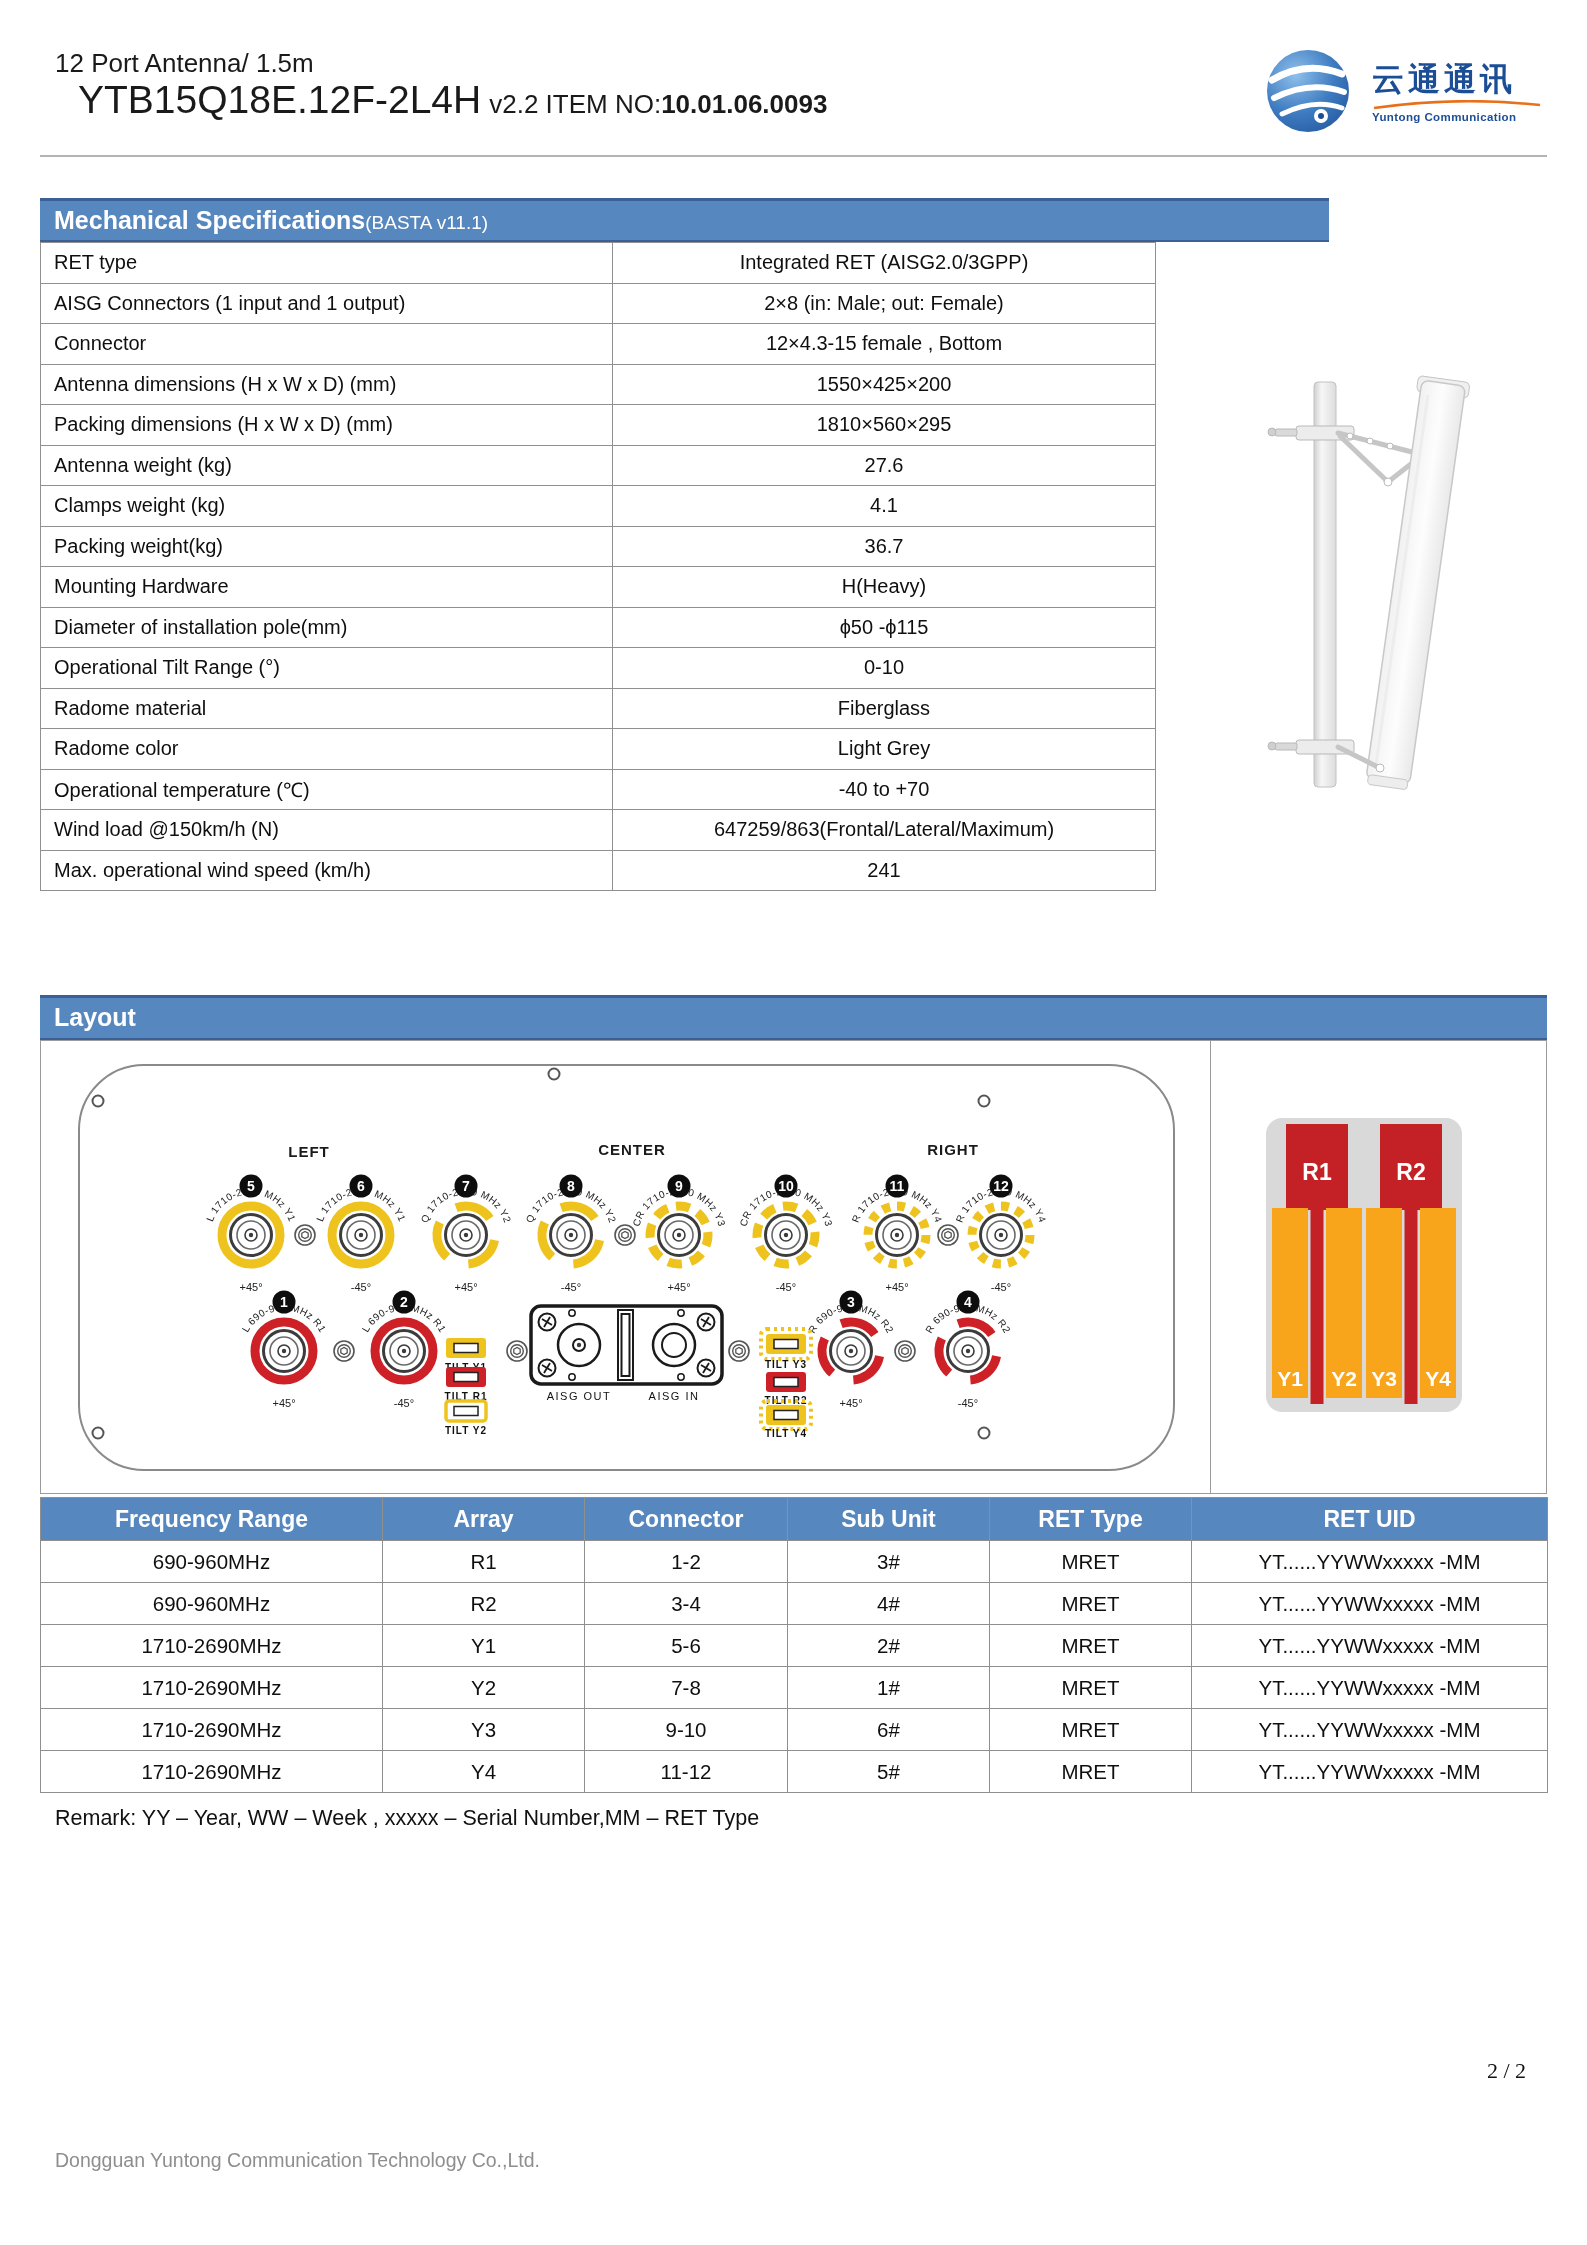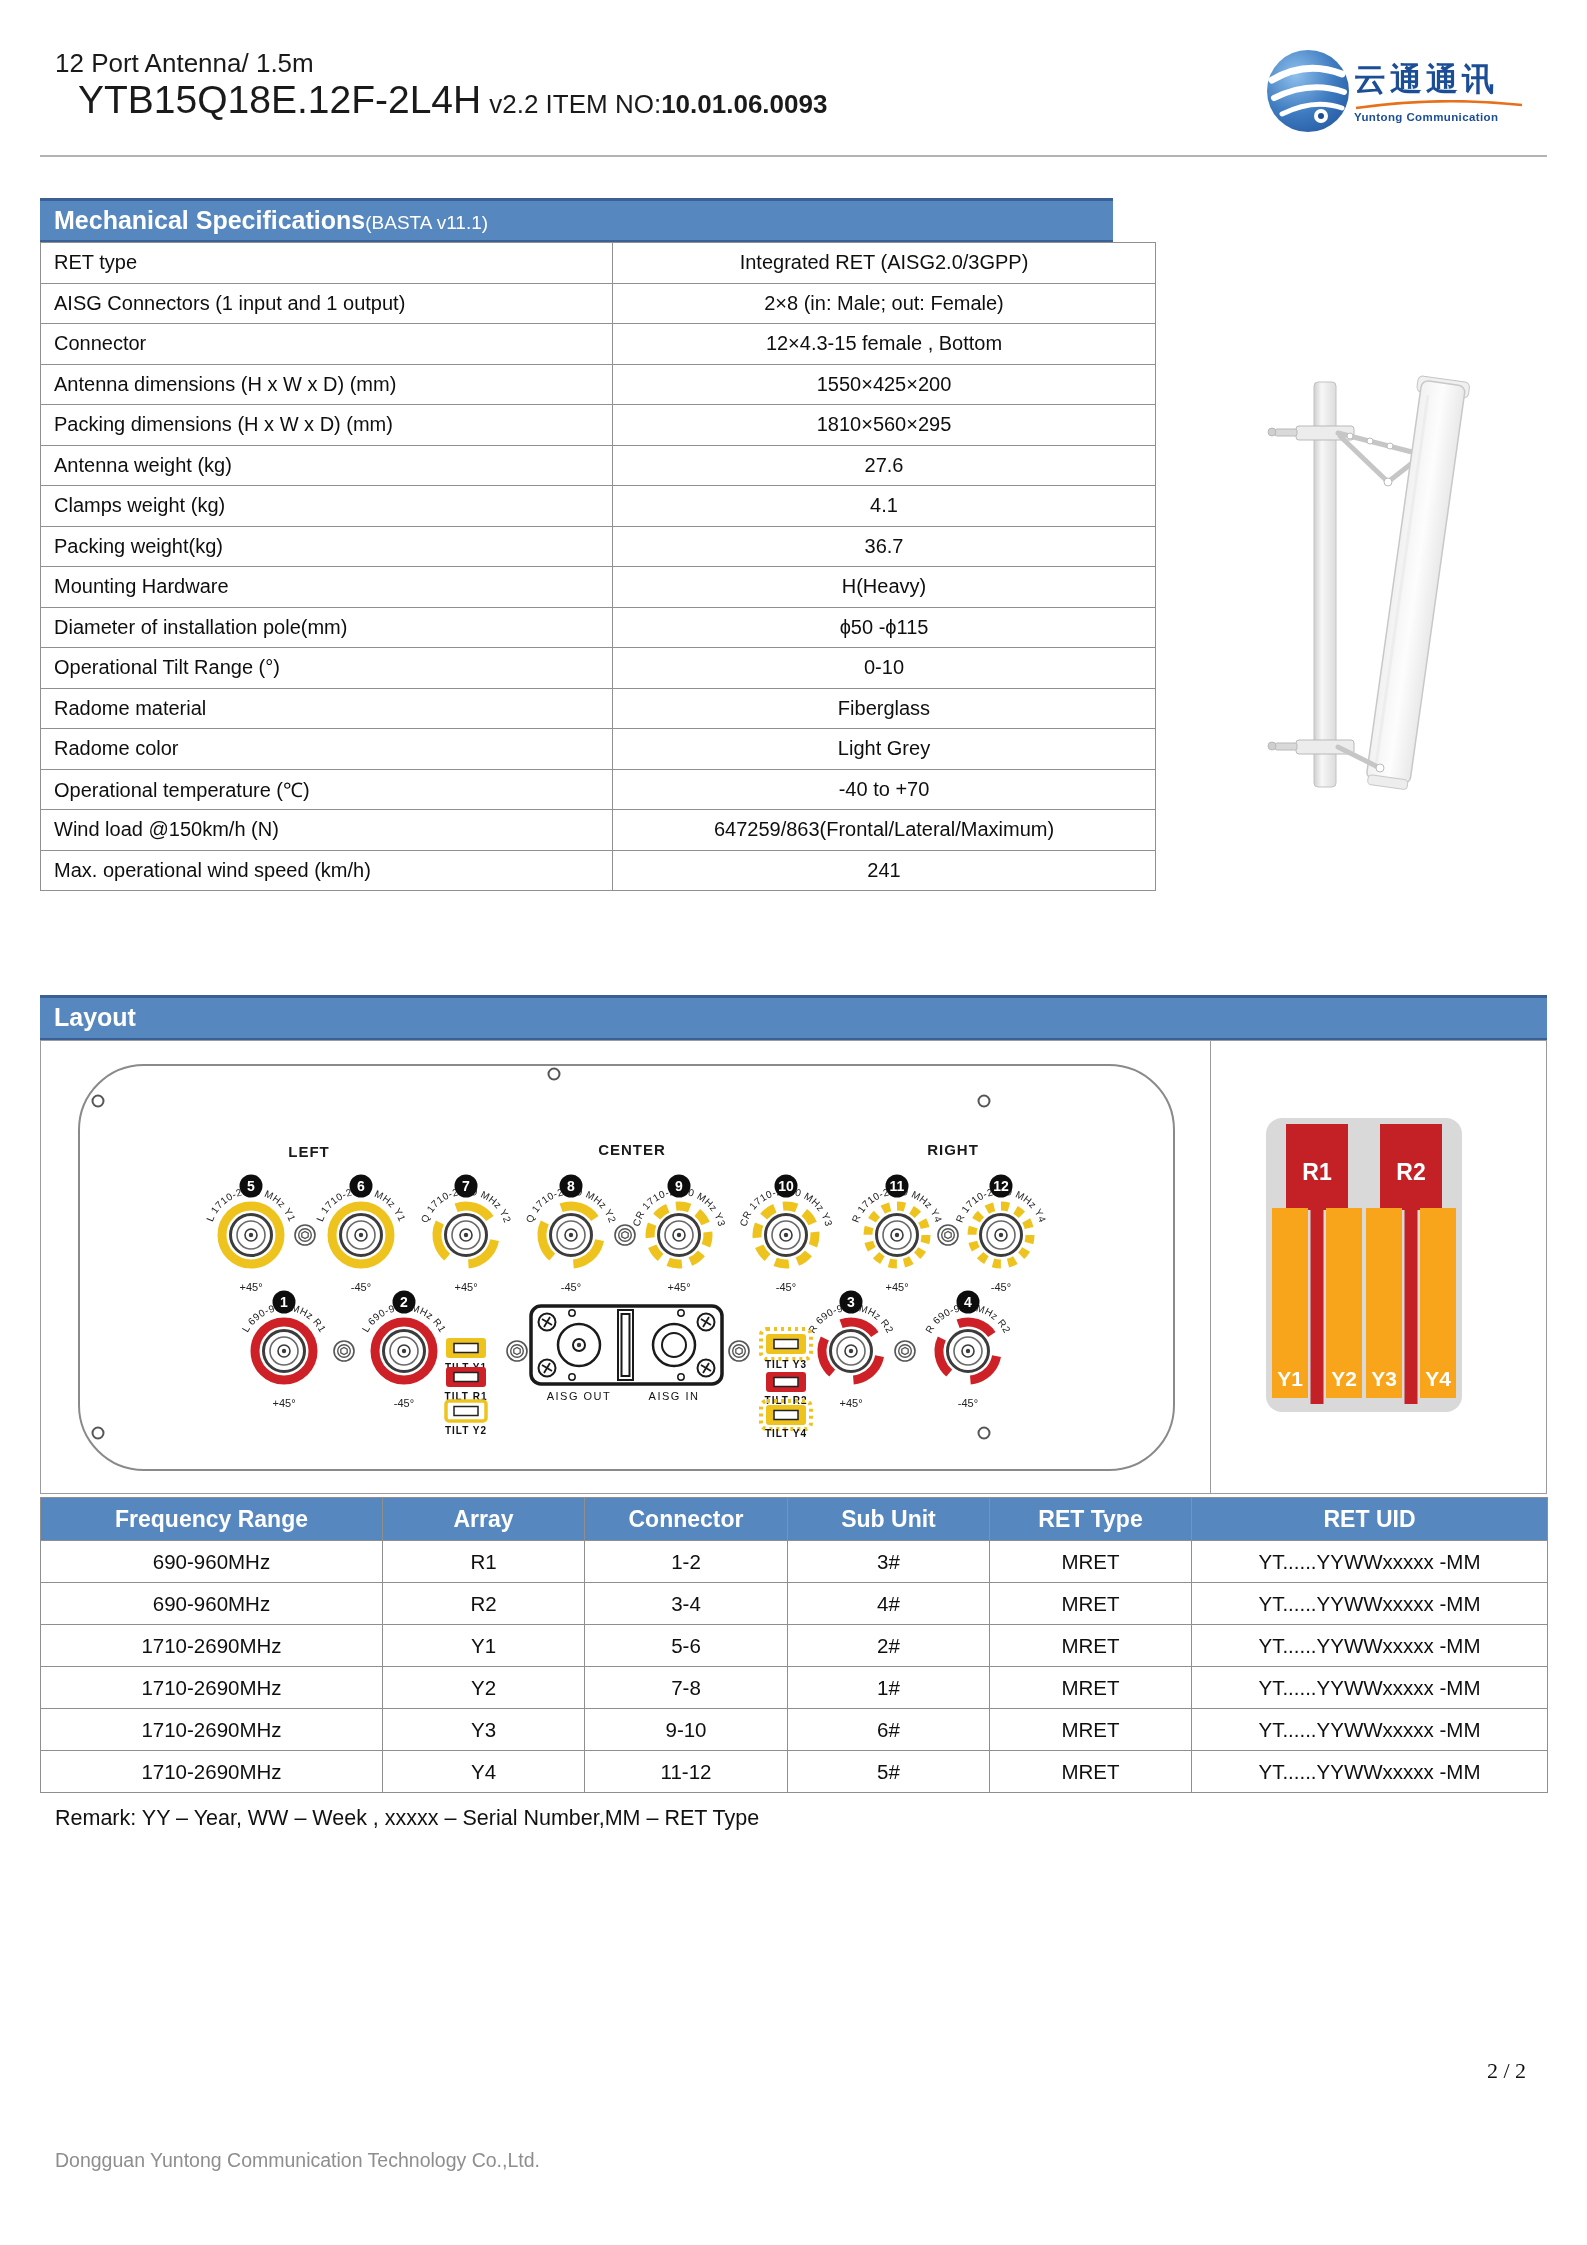--- a/index.html
+++ b/index.html
@@ -7,28 +7,28 @@
   svg text{font-family:"Liberation Sans",sans-serif;}
 
   
   .hdr-line1{position:absolute;left:55px;top:48px;font-size:26px;color:#1a1a1a;}
   .hdr-line2{position:absolute;left:55px;top:78px;white-space:nowrap;margin-left:23px;}
   .hdr-line2 .model{font-size:39px;color:#1a1a1a;}
   .hdr-line2 .ver{font-size:26px;margin-left:8px;color:#1a1a1a;}
   .hdr-line2 .itemno{font-size:26px;font-weight:bold;color:#1a1a1a;}
   .hdr-rule{position:absolute;left:40px;top:155px;width:1507px;height:2px;background:#b3b3b3;}
 
-  .logo{position:absolute;left:1264px;top:46px;display:flex;align-items:center;gap:2px;}
+  .logo{position:absolute;left:1264px;top:46px;display:flex;align-items:center;gap:20px;}
   .logo-zh{font-size:32px;font-weight:bold;color:#1C4E96;letter-spacing:4px;font-family:"DejaVu Sans",sans-serif;}
   .logo-en{font-size:11.5px;color:#1C4E96;font-weight:bold;letter-spacing:.4px;margin-top:1px;}
   .logo-swoosh{display:block;margin-top:-2px;}
 
   
   .bar{position:absolute;background:#5787BF;border-top:3px solid #3a6096;border-bottom:2px solid #3a6096;box-sizing:border-box;padding-left:14px;white-space:nowrap;}
-  .mech-bar{left:40px;top:198px;width:1073px;height:44px;line-height:38px;}
+  .mech-bar{left:40px;top:198px;width:1289px;height:44px;line-height:38px;}
   .layout-bar{left:40px;top:995px;width:1507px;height:45px;line-height:39px;}
   .bar-title{font-size:25px;font-weight:bold;color:#fff;}
   .bar-sub{font-size:19px;color:#fff;}
 
   
   .mech-table{position:absolute;left:40px;top:242px;width:1115px;border-collapse:collapse;table-layout:fixed;}
   .mech-table td{border:1px solid #909090;height:39.5px;font-size:20px;color:#0f0f0f;padding:0;}
   .mech-table td.lab{padding-left:13px;text-align:left;}
   .mech-table td.val{text-align:center;}
 

